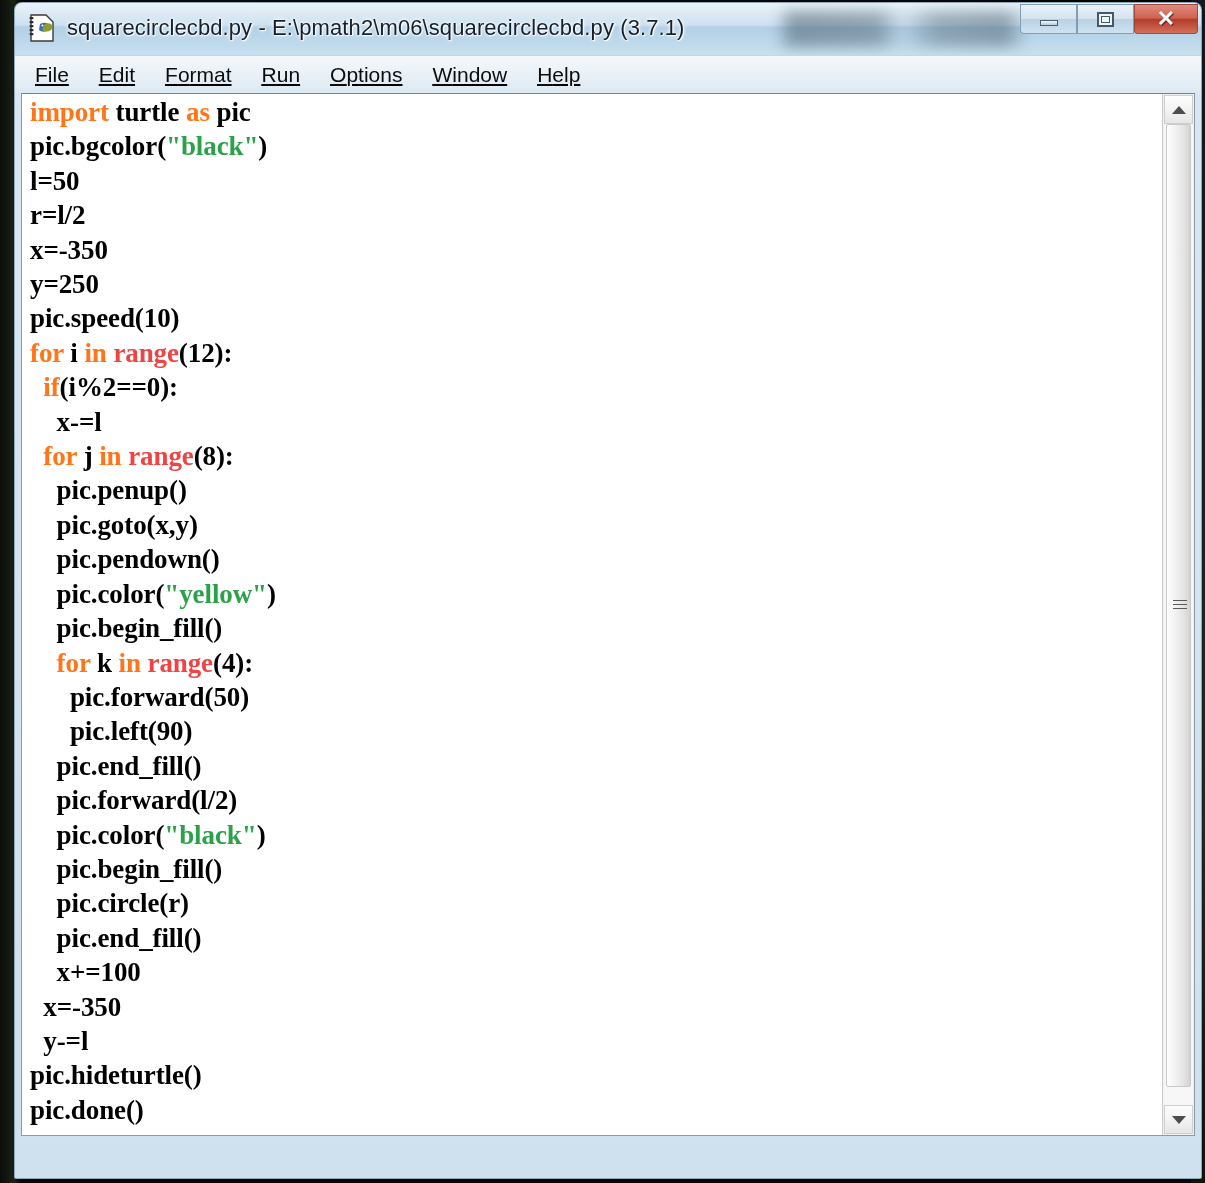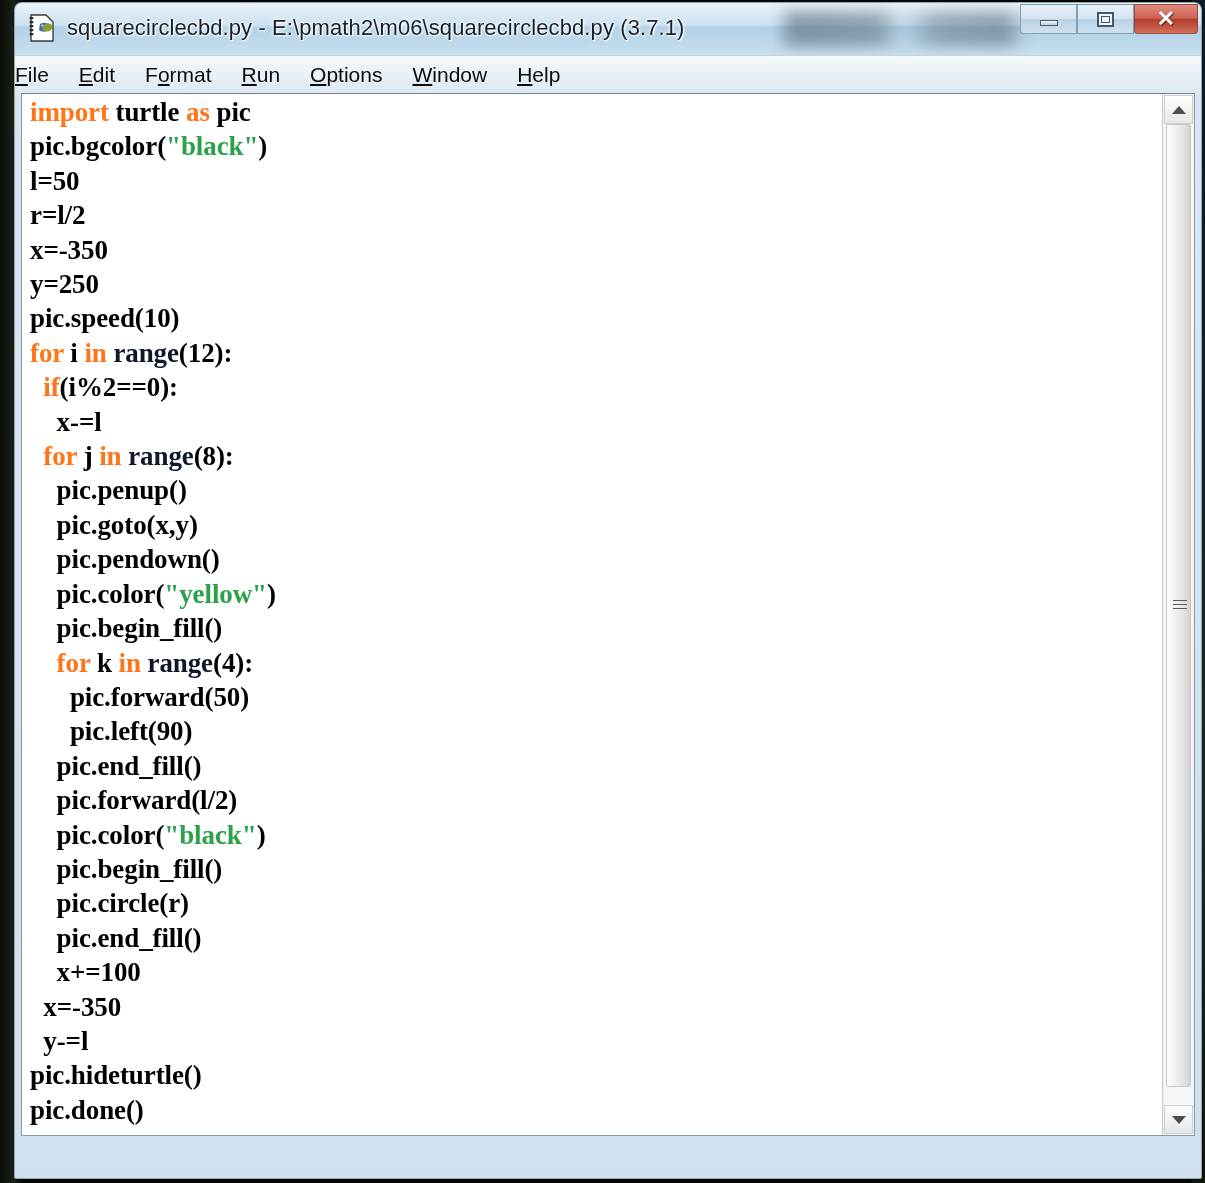--- a/index.html
+++ b/index.html
@@ -144,22 +144,23 @@
   }
 
   
   #menubar {
     position: relative;
     height: 38px;
     background: linear-gradient(180deg, #f4f8fb 0%, #e8f0f7 55%, #dce8f2 100%);
     border-top: 1px solid #c3d6e4;
     display: flex;
     align-items: center;
-    padding-left: 0;
-    box-sizing: border-box;
+    padding-left: 20px;
+    box-sizing: border-box;
+    text-decoration: underline;
   }
   .menu-item {
     font-size: 21px;
     color: #0c0c0c;
     margin-right: 30px;
     cursor: default;
     white-space: nowrap;
   }
   .menu-item u { text-decoration: underline; }
 
@@ -181,21 +182,21 @@
     right: 40px;
     font-family: "Liberation Serif", serif;
     font-weight: bold;
     font-size: 27px;
     line-height: 34.4px;
     color: #000000;
     white-space: pre;
     letter-spacing: -0.1px;
   }
   .kw   { color: #ff7518; }       
-  .bi   { color: #0f172a; }       
+  .bi   { color: #ef4444; }       
   .str  { color: #2ba14a; }       
   .pl   { color: #000000; }       
 
   
   #vscroll {
     position: absolute;
     top: 0; right: 0;
     width: 32px; height: 100%;
     background: #f0f0f0;
     border-left: 1px solid #ccc;

